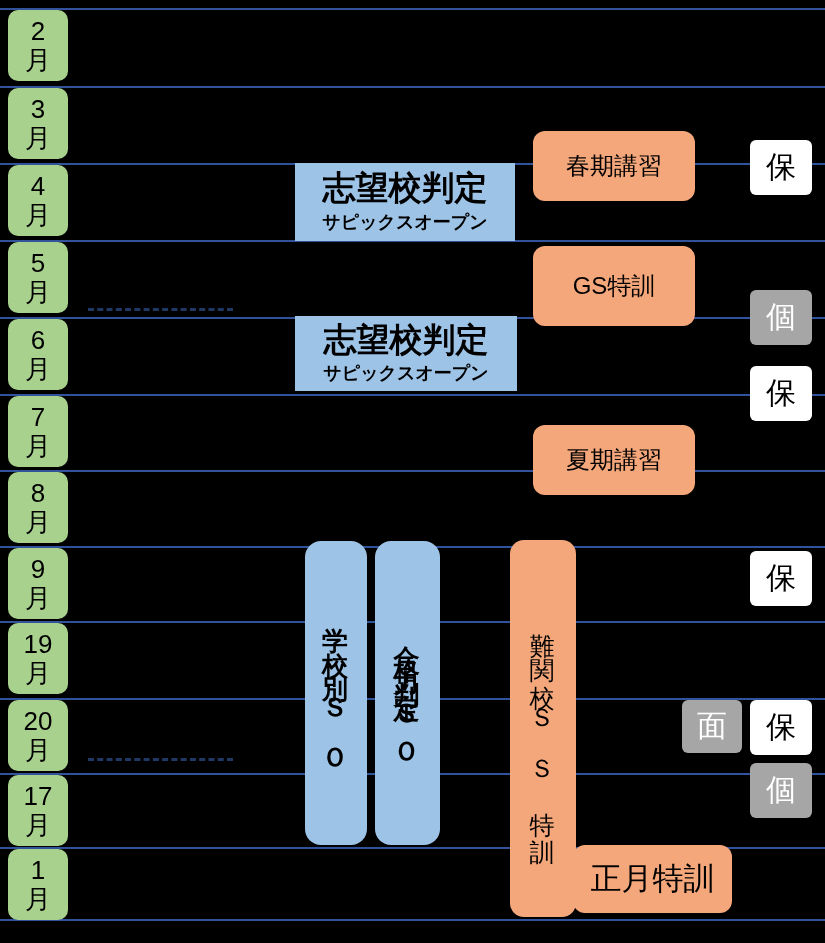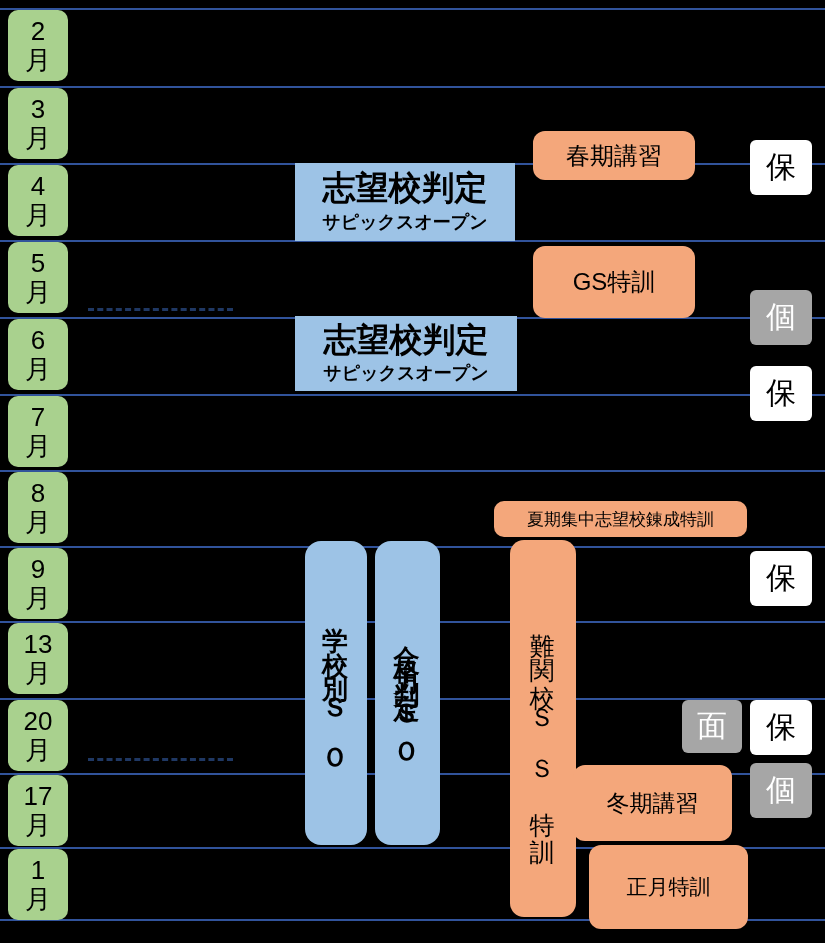--- a/index.html
+++ b/index.html
@@ -85,21 +85,21 @@
     </div>
   <div class="month" style="top:472px">
       <span>8
 月</span>
     </div>
   <div class="month" style="top:548px">
       <span>9
 月</span>
     </div>
   <div class="month" style="top:623px">
-      <span>13
+      <span>19
 月</span>
     </div>
   <div class="month" style="top:700px">
       <span>20
 月</span>
     </div>
   <div class="month" style="top:775px">
       <span>17
 月</span>
     </div>
@@ -121,33 +121,30 @@
     <span class="vtext" style="font-size:26px;font-weight:bold;letter-spacing:24px">学校別ＳＯ</span>
   </div>
   <div class="vbox blue" style="left:375px;top:541px;width:65px;height:304px">
     <span class="vtext" style="font-size:26px;font-weight:bold;letter-spacing:12px">合格力判定ＳＯ</span>
   </div>
 
   <div class="vbox orange" style="left:510px;top:540px;width:66px;height:377px;border-radius:14px">
     <span class="vtext" style="font-size:25px;letter-spacing:26px">難関校ＳＳ特訓</span>
   </div>
 
-  <div class="obox" style="left:533px;top:131px;width:162px;height:49px">
+  <div class="obox" style="left:533px;top:131px;width:162px;height:70px">
     <span>春期講習</span>
   </div>
-  <div class="obox" style="left:533px;top:246px;width:162px;height:72px">
+  <div class="obox" style="left:533px;top:246px;width:162px;height:80px">
     <span>GS特訓</span>
   </div>
-  <div class="obox" style="left:494px;top:501px;width:253px;height:36px;font-size:17px;border-radius:10px">
-    <span>夏期集中志望校錬成特訓</span>
+  <div class="obox" style="left:533px;top:425px;width:162px;height:70px">
+    <span>夏期講習</span>
   </div>
-  <div class="obox" style="left:573px;top:765px;width:159px;height:76px;font-size:23px">
-    <span>冬期講習</span>
-  </div>
-  <div class="obox" style="left:589px;top:845px;width:159px;height:84px;font-size:21px">
+  <div class="obox" style="left:573px;top:845px;width:159px;height:68px;font-size:31px">
     <span>正月特訓</span>
   </div>
 
   <div class="marker white" style="left:750px;top:140px;width:62px;height:55px">
     <span>保</span>
   </div>
   <div class="marker gray" style="left:750px;top:290px;width:62px;height:55px">
     <span>個</span>
   </div>
   <div class="marker white" style="left:750px;top:366px;width:62px;height:55px">

